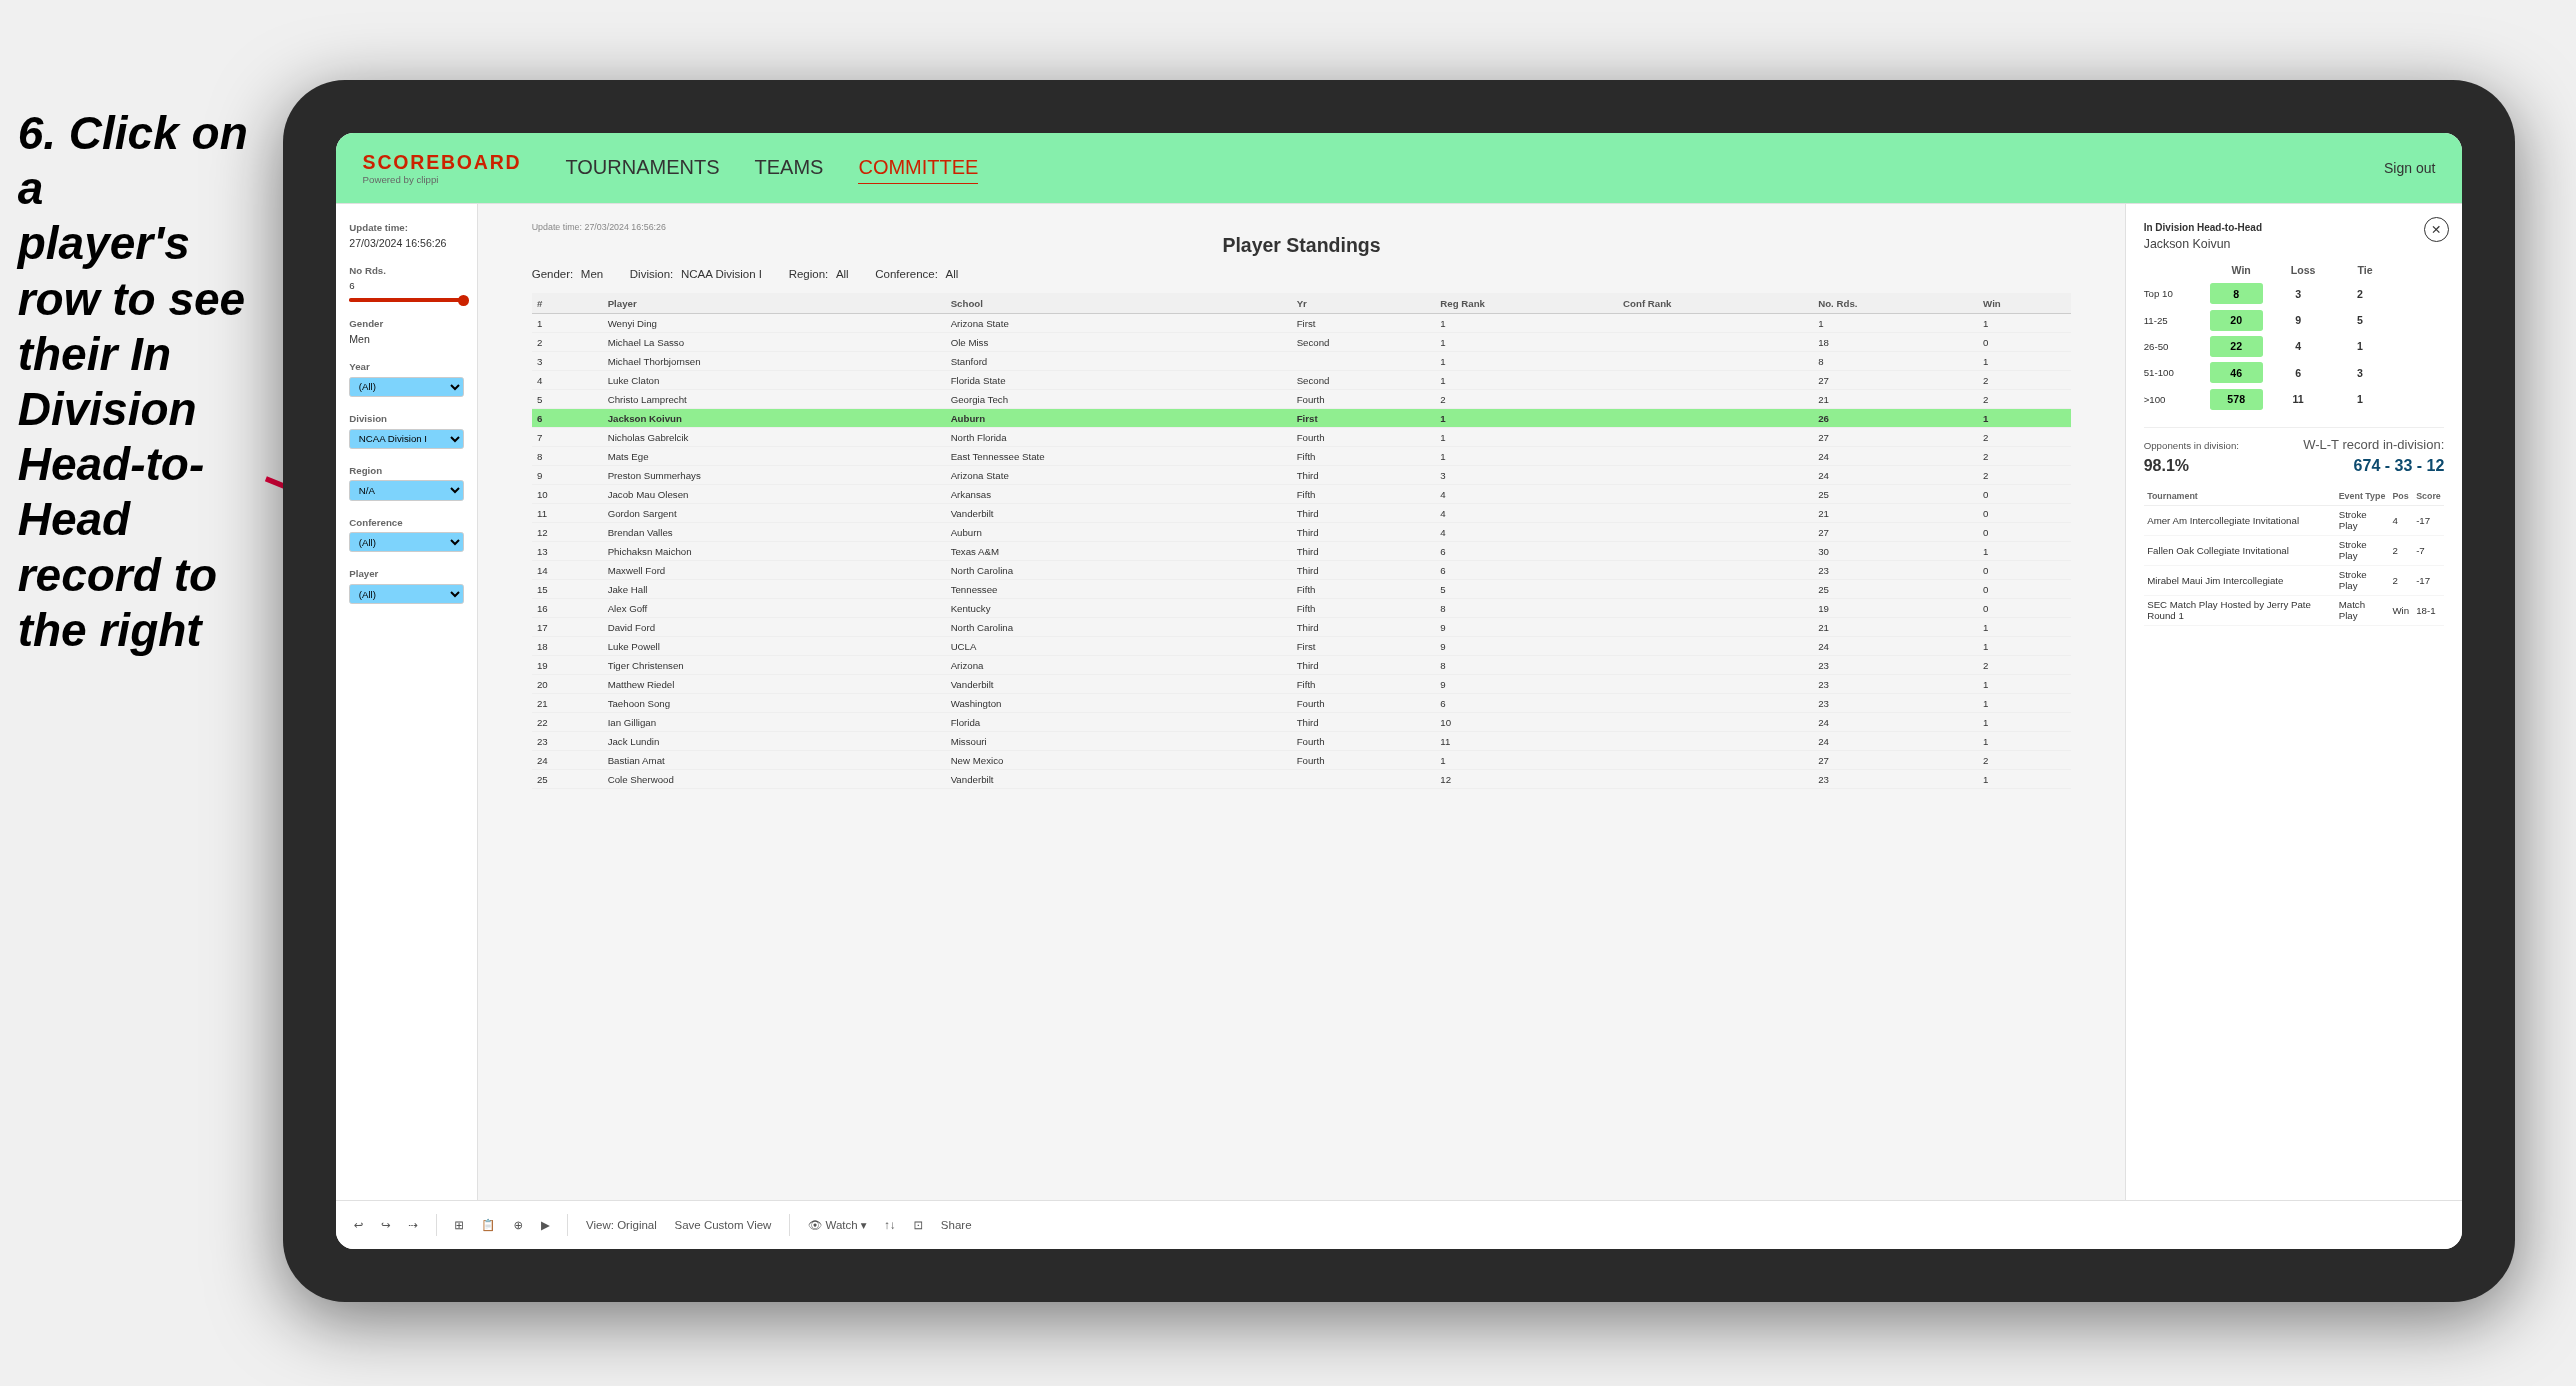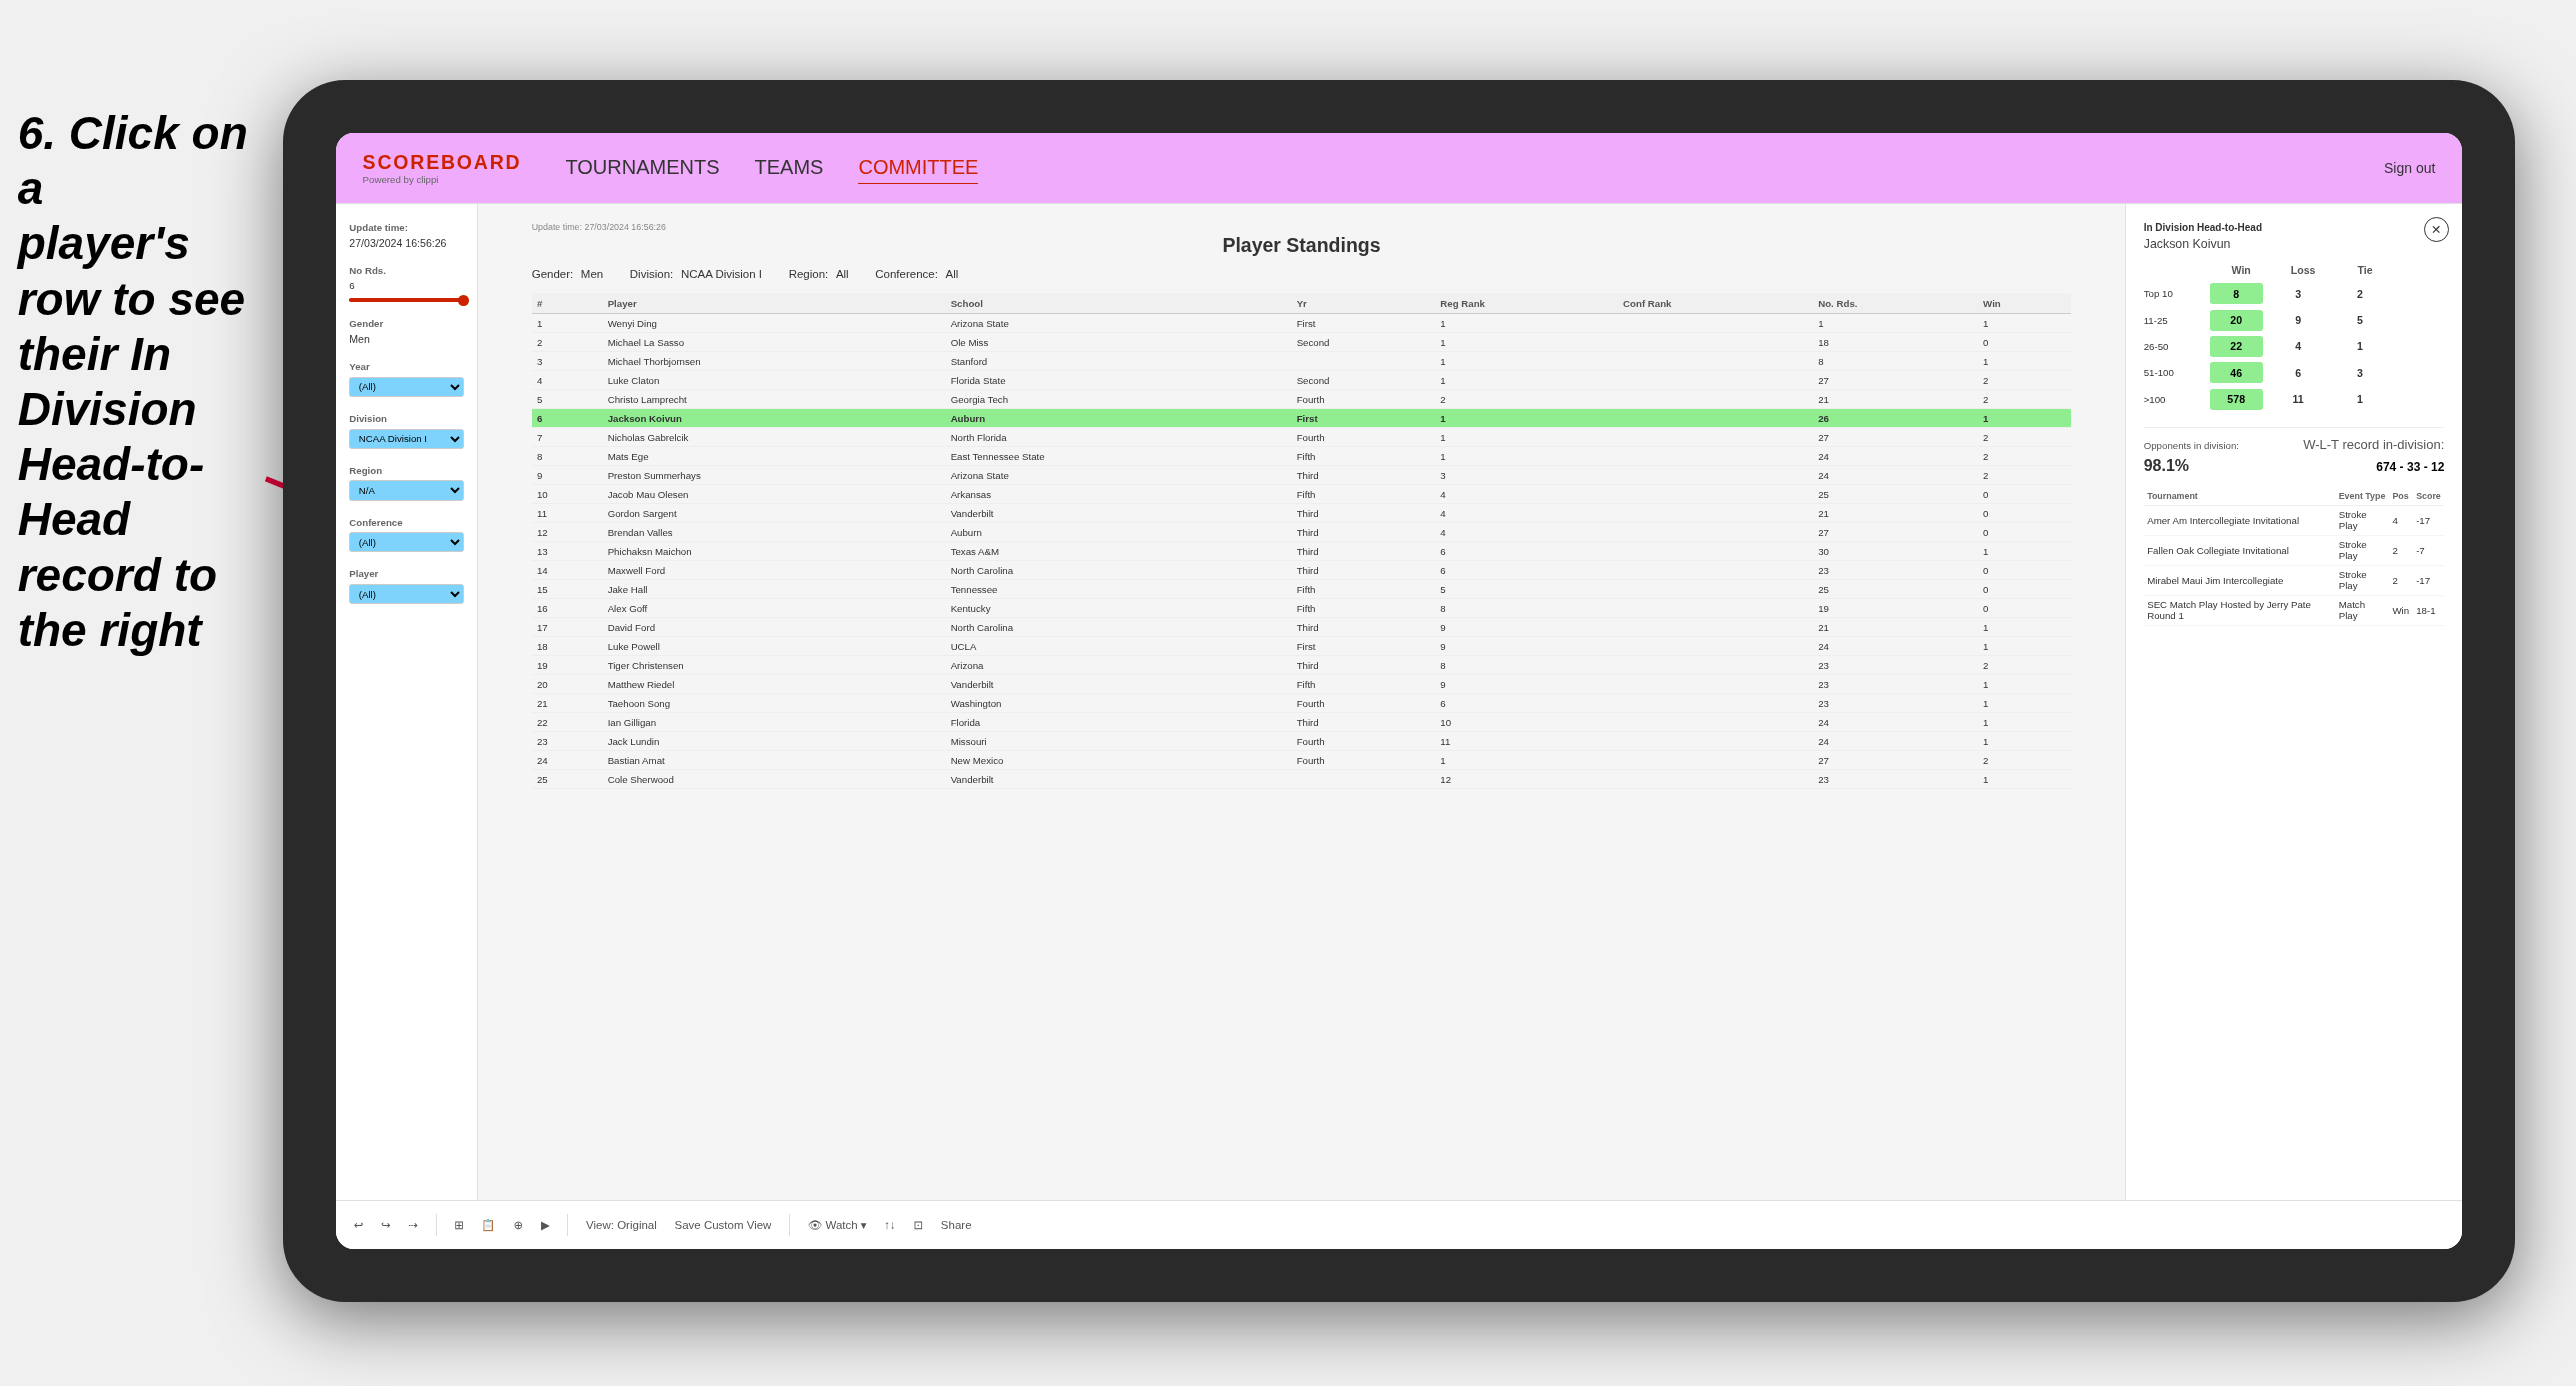--- a/index.html
+++ b/index.html
@@ -64,21 +64,21 @@
       display: flex;
       flex-direction: column;
     }
 
     
     .top-nav {
       display: flex;
       align-items: center;
       padding: 0 26.6px;
       height: 71px;
-      background: #f0abfc;
+      background: #86efac;
       border-bottom: 0.9px solid #e0e0e0;
       flex-shrink: 0;
     }
 
     .logo-area {
       display: flex;
       flex-direction: column;
       margin-right: 44px;
     }
 
@@ -360,23 +360,23 @@
     .h2h-cell.loss { background: #fff; color: #333; }
     .h2h-cell.tie { background: #fff; color: #333; }
 
     .opponents-section {
       margin-top: 17.7px;
       border-top: 0.9px solid #eee;
       padding-top: 8.9px;
     }
 
     .wl-record {
-      font-size: 12px;
+      font-size: 16px;
       font-weight: 700;
-      color: #000000;
+      color: #0c4a6e;
       margin-bottom: 7px;
     }
 
     .pct-display {
       font-size: 16px;
       font-weight: 600;
       color: #333;
       margin-bottom: 13.3px;
     }
 

